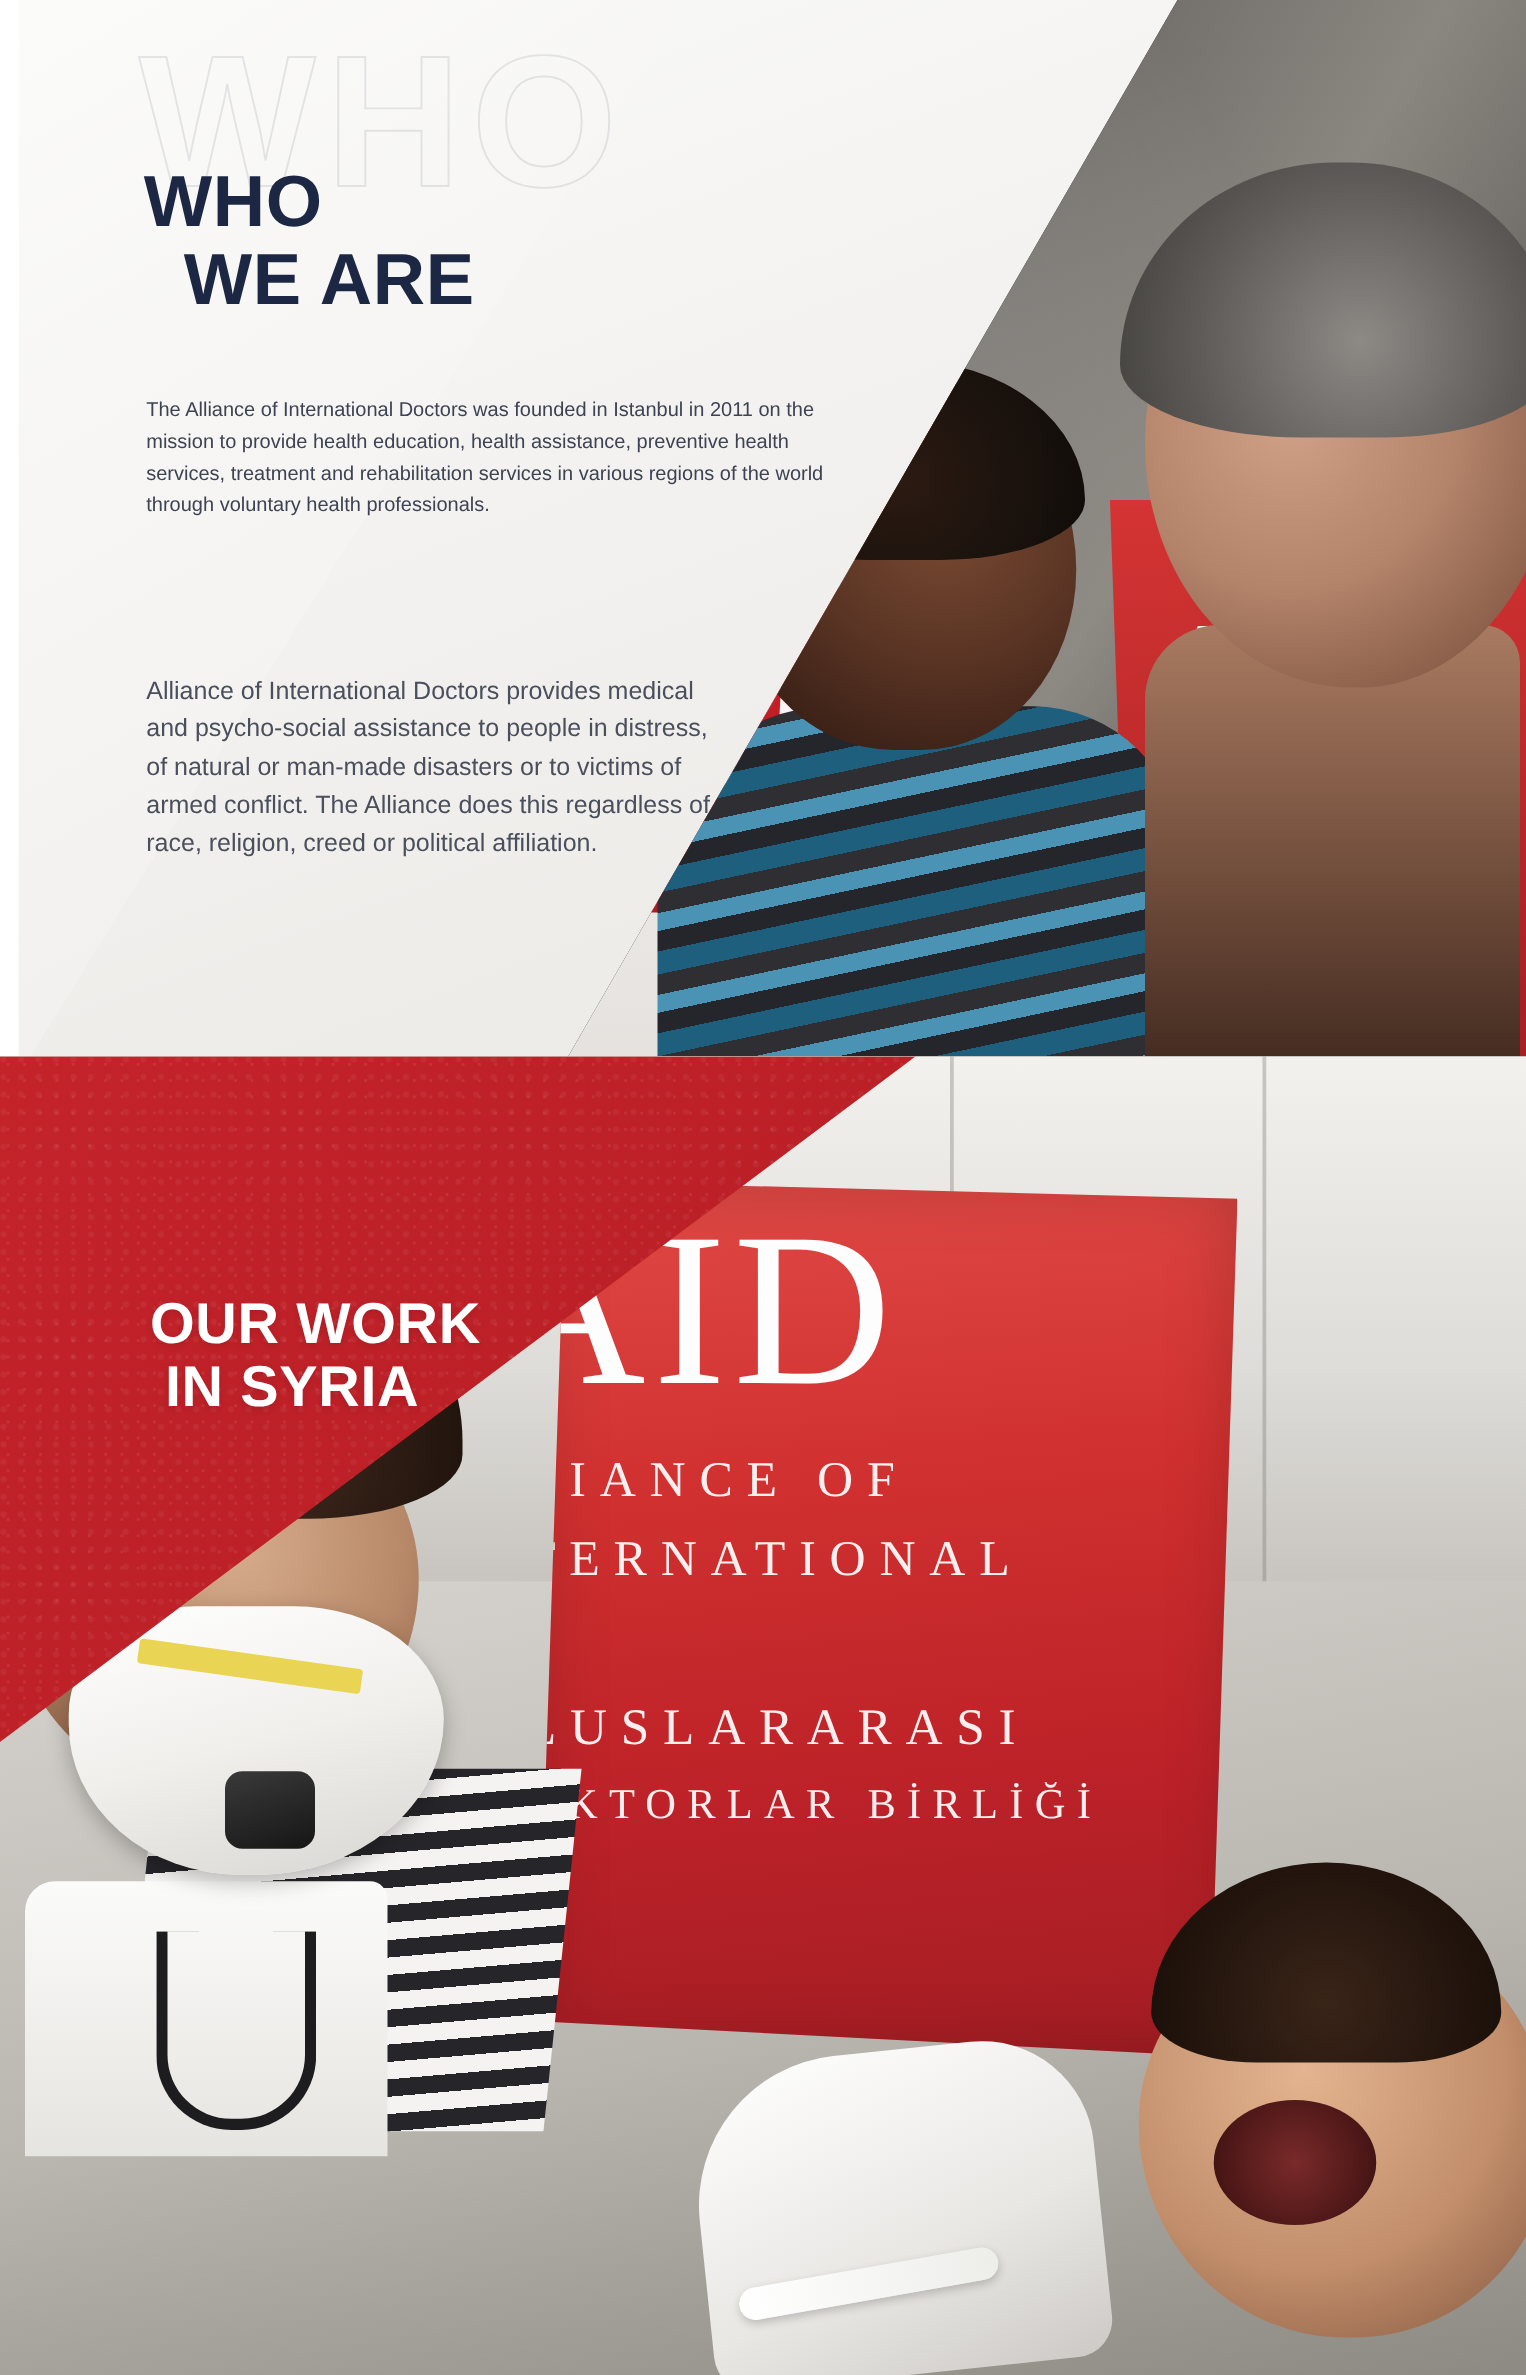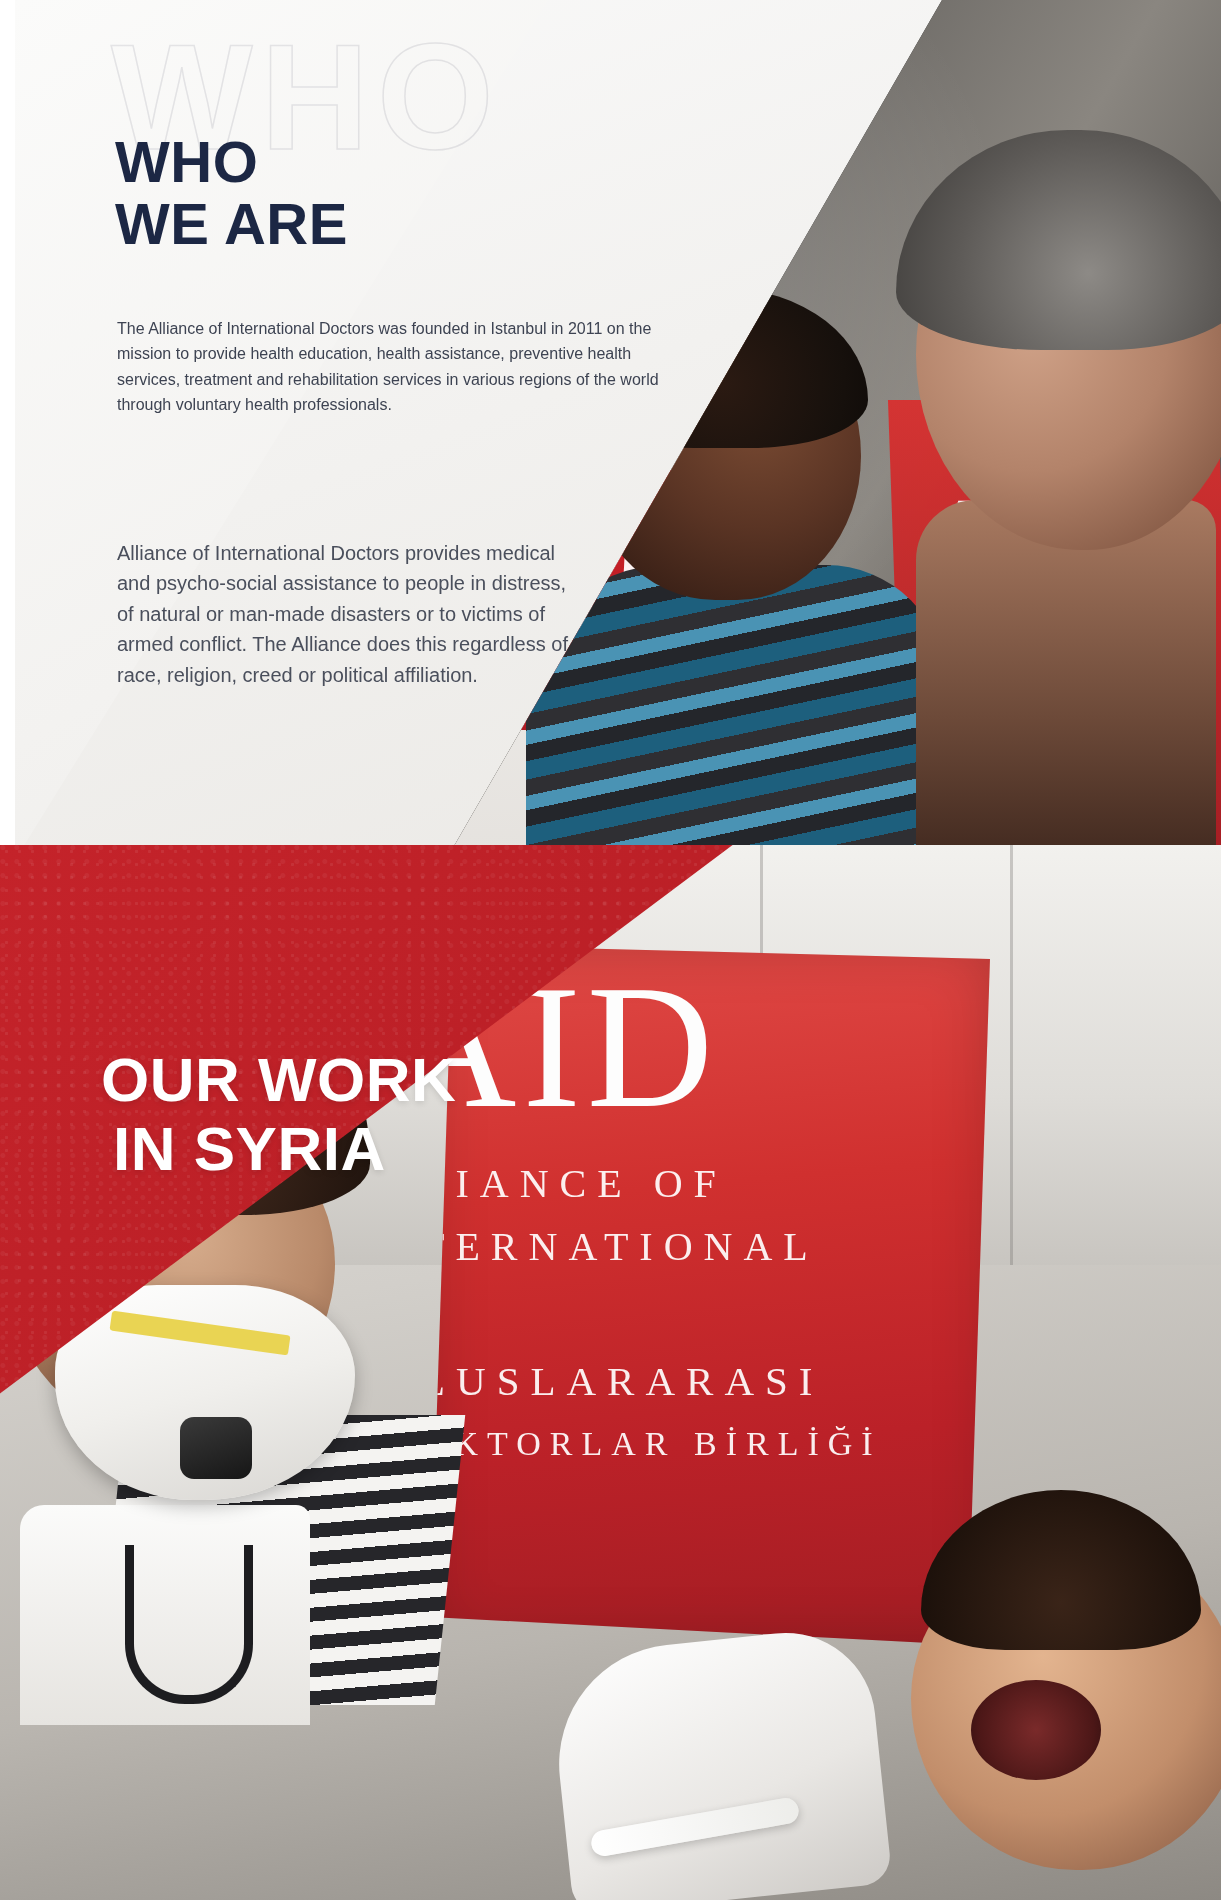--- a/index.html
+++ b/index.html
@@ -230,21 +230,21 @@
     position: absolute;
     left: 100px;
     top: 92px;
     font-size: 58px;
     font-weight: bold;
     color: #1c2744;
     letter-spacing: 0.5px;
     line-height: 1.08;
     font-family: "Liberation Sans", sans-serif;
   }
-  .heading-who .line2 { display: block; }
+  .heading-who .line2 { display: block; margin-left: 32px; }
 
   .para-lead {
     position: absolute;
     left: 102px;
     top: 300px;
     width: 570px;
     font-size: 16px;
     line-height: 1.58;
     color: #3d4352;
   }
@@ -498,23 +498,23 @@
     width: 1221px;
     height: 1055px;
     background-image: radial-gradient(rgba(255,255,255,0.07) 1.4px, rgba(255,255,255,0) 1.5px);
     background-size: 13px 13px;
     -webkit-clip-path: polygon(0 0, 60% 0, 0 52%);
     clip-path: polygon(0 0, 60% 0, 0 52%);
   }
 
   .heading-work {
     position: absolute;
-    left: 101px;
+    left: 120px;
     top: 150px;
-    font-size: 62px;
+    font-size: 46px;
     font-weight: bold;
     color: #ffffff;
     letter-spacing: 0.5px;
     line-height: 1.1;
     font-family: "Liberation Sans", sans-serif;
     text-shadow: 0 2px 6px rgba(0,0,0,0.12);
   }
   .heading-work .line2 { display: block; margin-left: 12px; }
 </style>
 </head>

